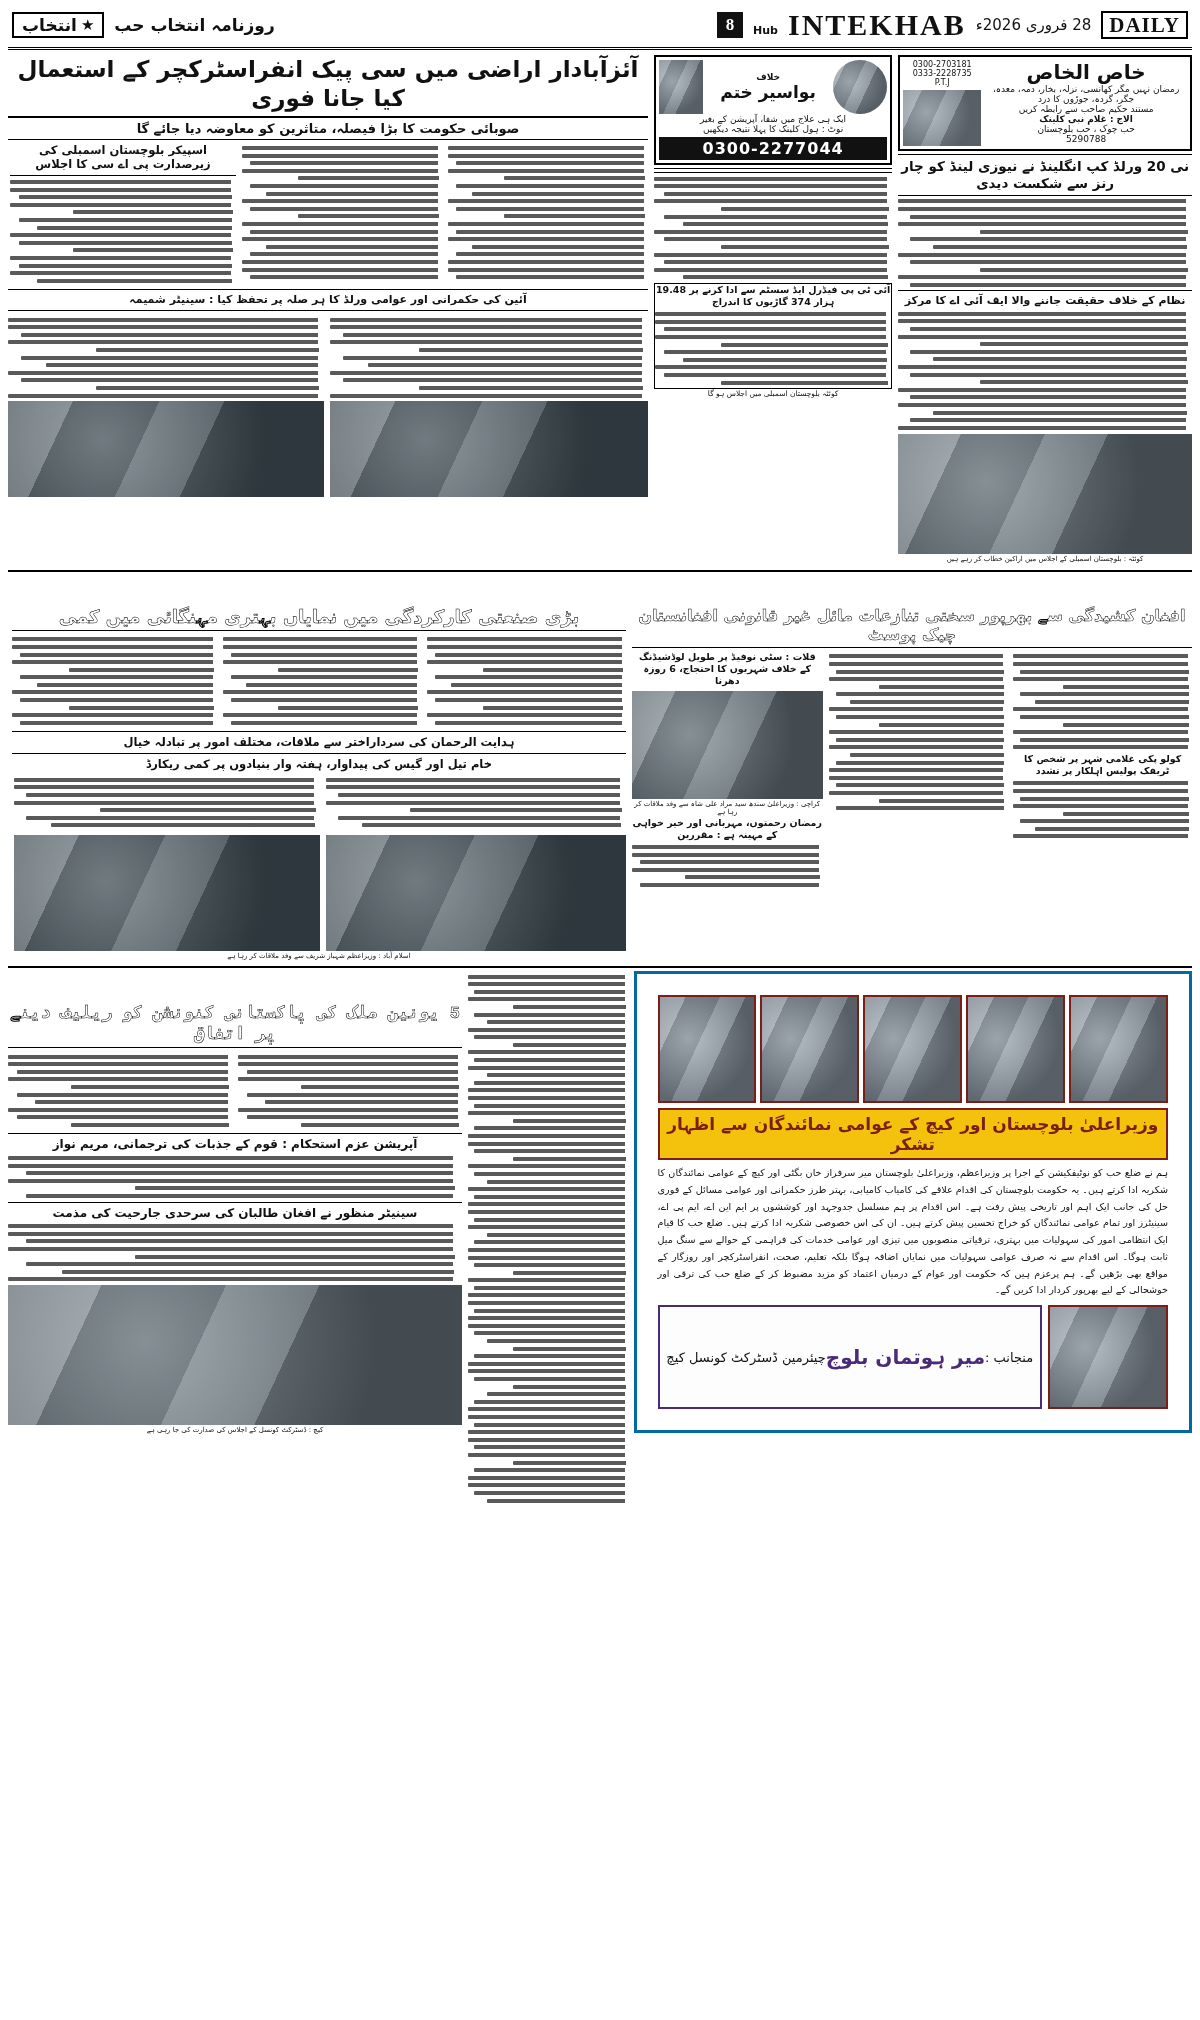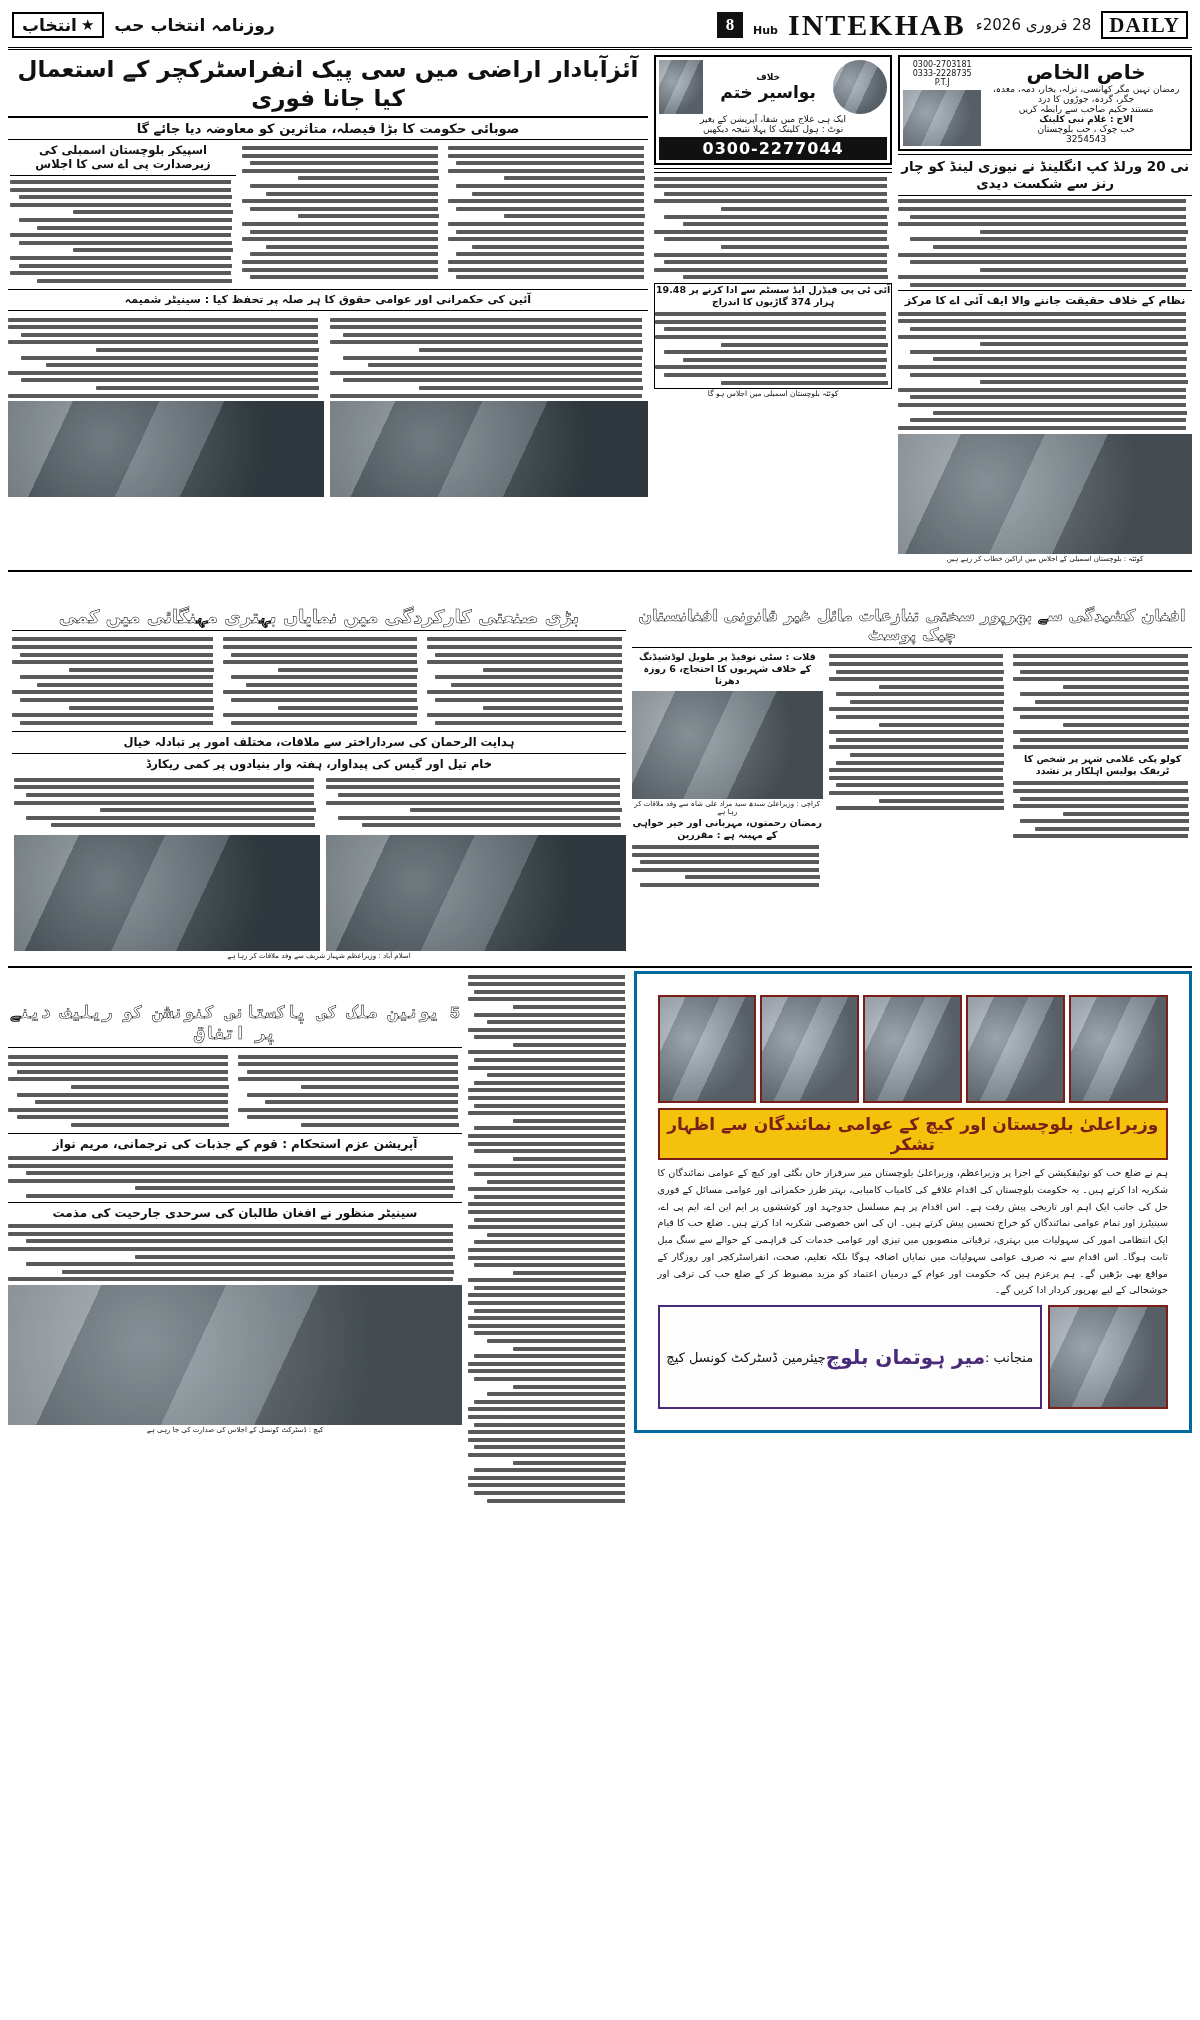--- a/index.html
+++ b/index.html
@@ -142,21 +142,21 @@
 
     <div class="tb-left">
       <div class="adbox">
         <div style="display:flex; gap:4px; direction:rtl;">
           <div style="flex:1;">
             <div class="ad-head">خاص الخاص</div>
             <div class="ad-sub">رمضان نہیں مگر کھانسی، نزلہ، بخار، دمہ، معدہ، جگر، گردہ، جوڑوں کا درد</div>
             <div class="ad-sub">مستند حکیم صاحب سے رابطہ کریں</div>
             <div class="ad-sub" style="font-weight:bold;">الاج : غلام نبی کلینک</div>
             <div class="ad-sub">حب چوک ، حب بلوچستان</div>
-            <div class="ad-sub">3254543</div>
+            <div class="ad-sub">5290788</div>
           </div>
           <div style="width:78px;">
             <div style="font-size:8px;text-align:center;direction:rtl;">0300-2703181</div>
             <div style="font-size:8px;text-align:center;direction:rtl;">0333-2228735</div>
             <div style="font-size:8px;text-align:center;direction:rtl;">P.T.J</div>
             <div class="photo" style="height:56px;margin-top:3px;"></div>
           </div>
         </div>
       </div>
       <div class="rule"></div>
@@ -315,21 +315,21 @@
               <i></i>
               <i></i>
               <i></i>
               <i></i>
               <i></i>
               <i></i>
           </div>
         </div>
       </div>
       <div class="rule"></div>
-      <div class="hl" style="font-size:11px;">آئین کی حکمرانی اور عوامی حقوق کا ہر صلہ پر تحفظ کیا : سینیٹر شمیمہ</div>
+      <div class="hl" style="font-size:11px;">آئین کی حکمرانی اور عوامی ورلڈ کا ہر صلہ پر تحفظ کیا : سینیٹر شمیمہ</div>
       <div class="rule"></div>
       <div class="cols">
         <div class="col" style="width:318px;">
           <div class="lines ur">
             <i></i>
               <i></i>
               <i></i>
               <i></i>
               <i></i>
               <i></i>

